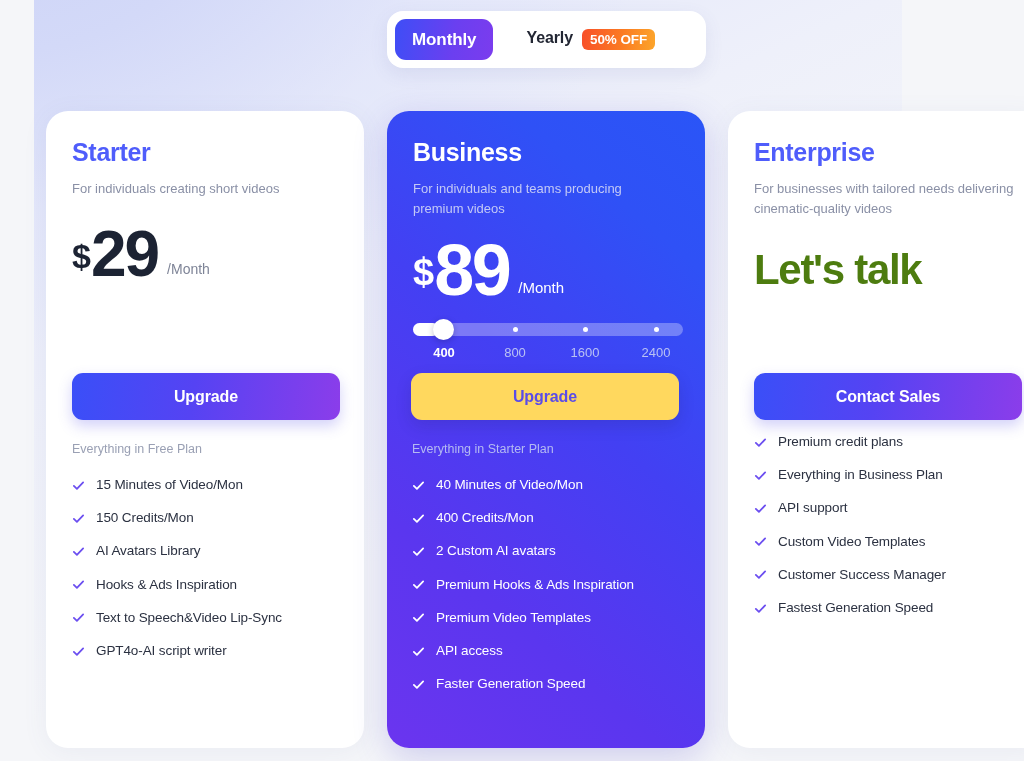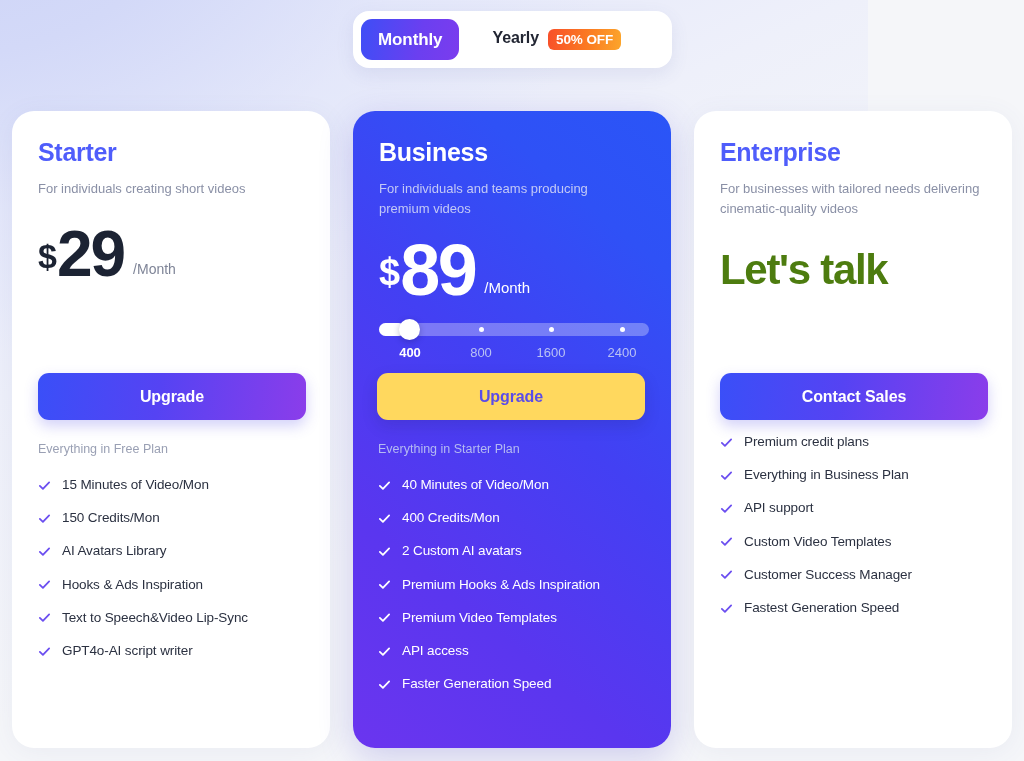--- a/index.html
+++ b/index.html
@@ -24,20 +24,21 @@
     background:
       radial-gradient(900px 620px at -6% -14%, #ccd3f7 0%, #d3d9f8 26%, rgba(225,229,250,0.55) 52%, rgba(245,246,249,0) 74%),
       linear-gradient(155deg, #dfe3fa 0%, #eef0fa 34%, #f5f6f9 62%, #f5f6f9 100%);
     pointer-events: none;
   }
 
   .page {
     position: relative;
     width: 868px;
     height: 761px;
+    margin-left: 34px;
   }
 
   
   .toggle-wrap {
     position: absolute;
     left: 353px;
     top: 11px;
     width: 319px;
     height: 57px;
     background: #ffffff;

